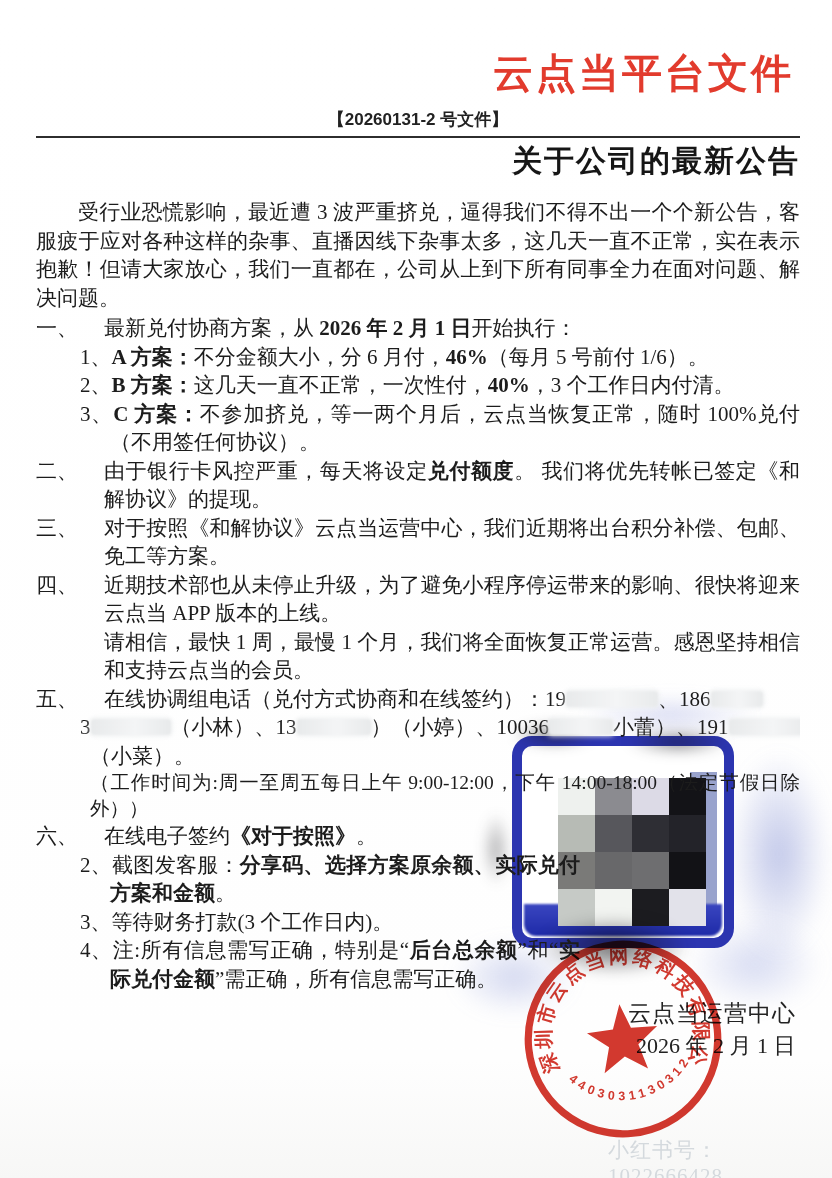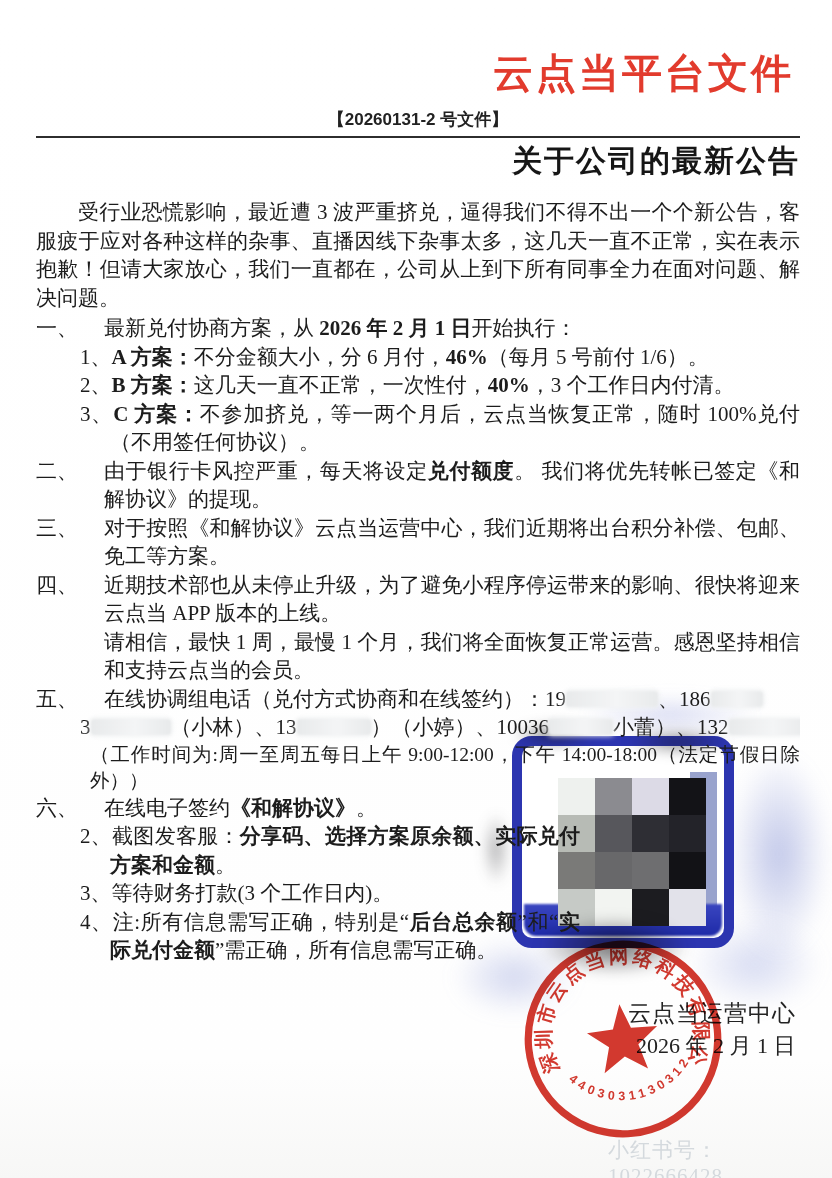--- a/index.html
+++ b/index.html
@@ -101,29 +101,30 @@
         <div class="txt">
           <div><span>近期技术部也从未停止升级，为了避免小程序停运带来的影响、很快将迎来云点当 APP 版本的上线。</span></div>
           <div><span>请相信，最快 1 周，最慢 1 个月，我们将全面恢复正常运营。感恩坚持相信和支持云点当的会员。</span></div>
         </div>
       </div>
 
       <div class="row">
         <span class="num">五、</span>
         <div class="txt">
           <div class="nowrap"><span>在线协调组电话（兑付方式协商和在线签约）：19</span><span class="redact" style="width: 92px;"></span><span>、186</span><span class="redact" style="width: 52px;"></span></div>
-          <div class="nowrap ml-24"><span>3</span><span class="redact" style="width: 80px;"></span><span>（小林）、13</span><span class="redact" style="width: 74px;"></span><span>）（小婷）、10036</span><span class="redact" style="width: 64px;"></span><span>小蕾）、132</span><span class="redact" style="width: 80px;"></span></div>
+          <div class="nowrap ml-24"><span>3</span><span class="redact" style="width: 80px;"></span><span>（小林）、13</span><span class="redact" style="width: 74px;"></span><span>）（小婷）、10036</span><span class="redact" style="width: 64px;"></span><span>小蕾）、191</span><span class="redact" style="width: 80px;"></span></div>
+          <div class="ml-14"><span>（小菜）。</span></div>
           <div class="hours"><span>（工作时间为:周一至周五每日上午 9:00-12:00，下午 14:00-18:00（法定节假日除外））</span></div>
         </div>
       </div>
 
       <div class="row">
         <span class="num">六、</span>
         <div class="txt">
-          <div><span>在线电子签约</span><span class="bd">《和解协议》</span><span>。</span></div>
+          <div><span>在线电子签约</span><span class="bd">《对于按照》</span><span>。</span></div>
         </div>
       </div>
       <div class="sub w470"><span>2、截图发客服：</span><span class="bd">分享码、选择方案原余额、实际兑付方案和金额</span><span>。</span></div>
       <div class="sub"><span>3、等待财务打款(3 个工作日内)。</span></div>
       <div class="sub w470"><span>4、注:所有信息需写正确，特别是“</span><span class="bd">后台总余额</span><span>”和“</span><span class="bd">实际兑付金额</span><span>”需正确，所有信息需写正确。</span></div>
     </div>
   </div>
 
   <div class="blob bl3"></div>
   <div class="blob bl1"></div>

